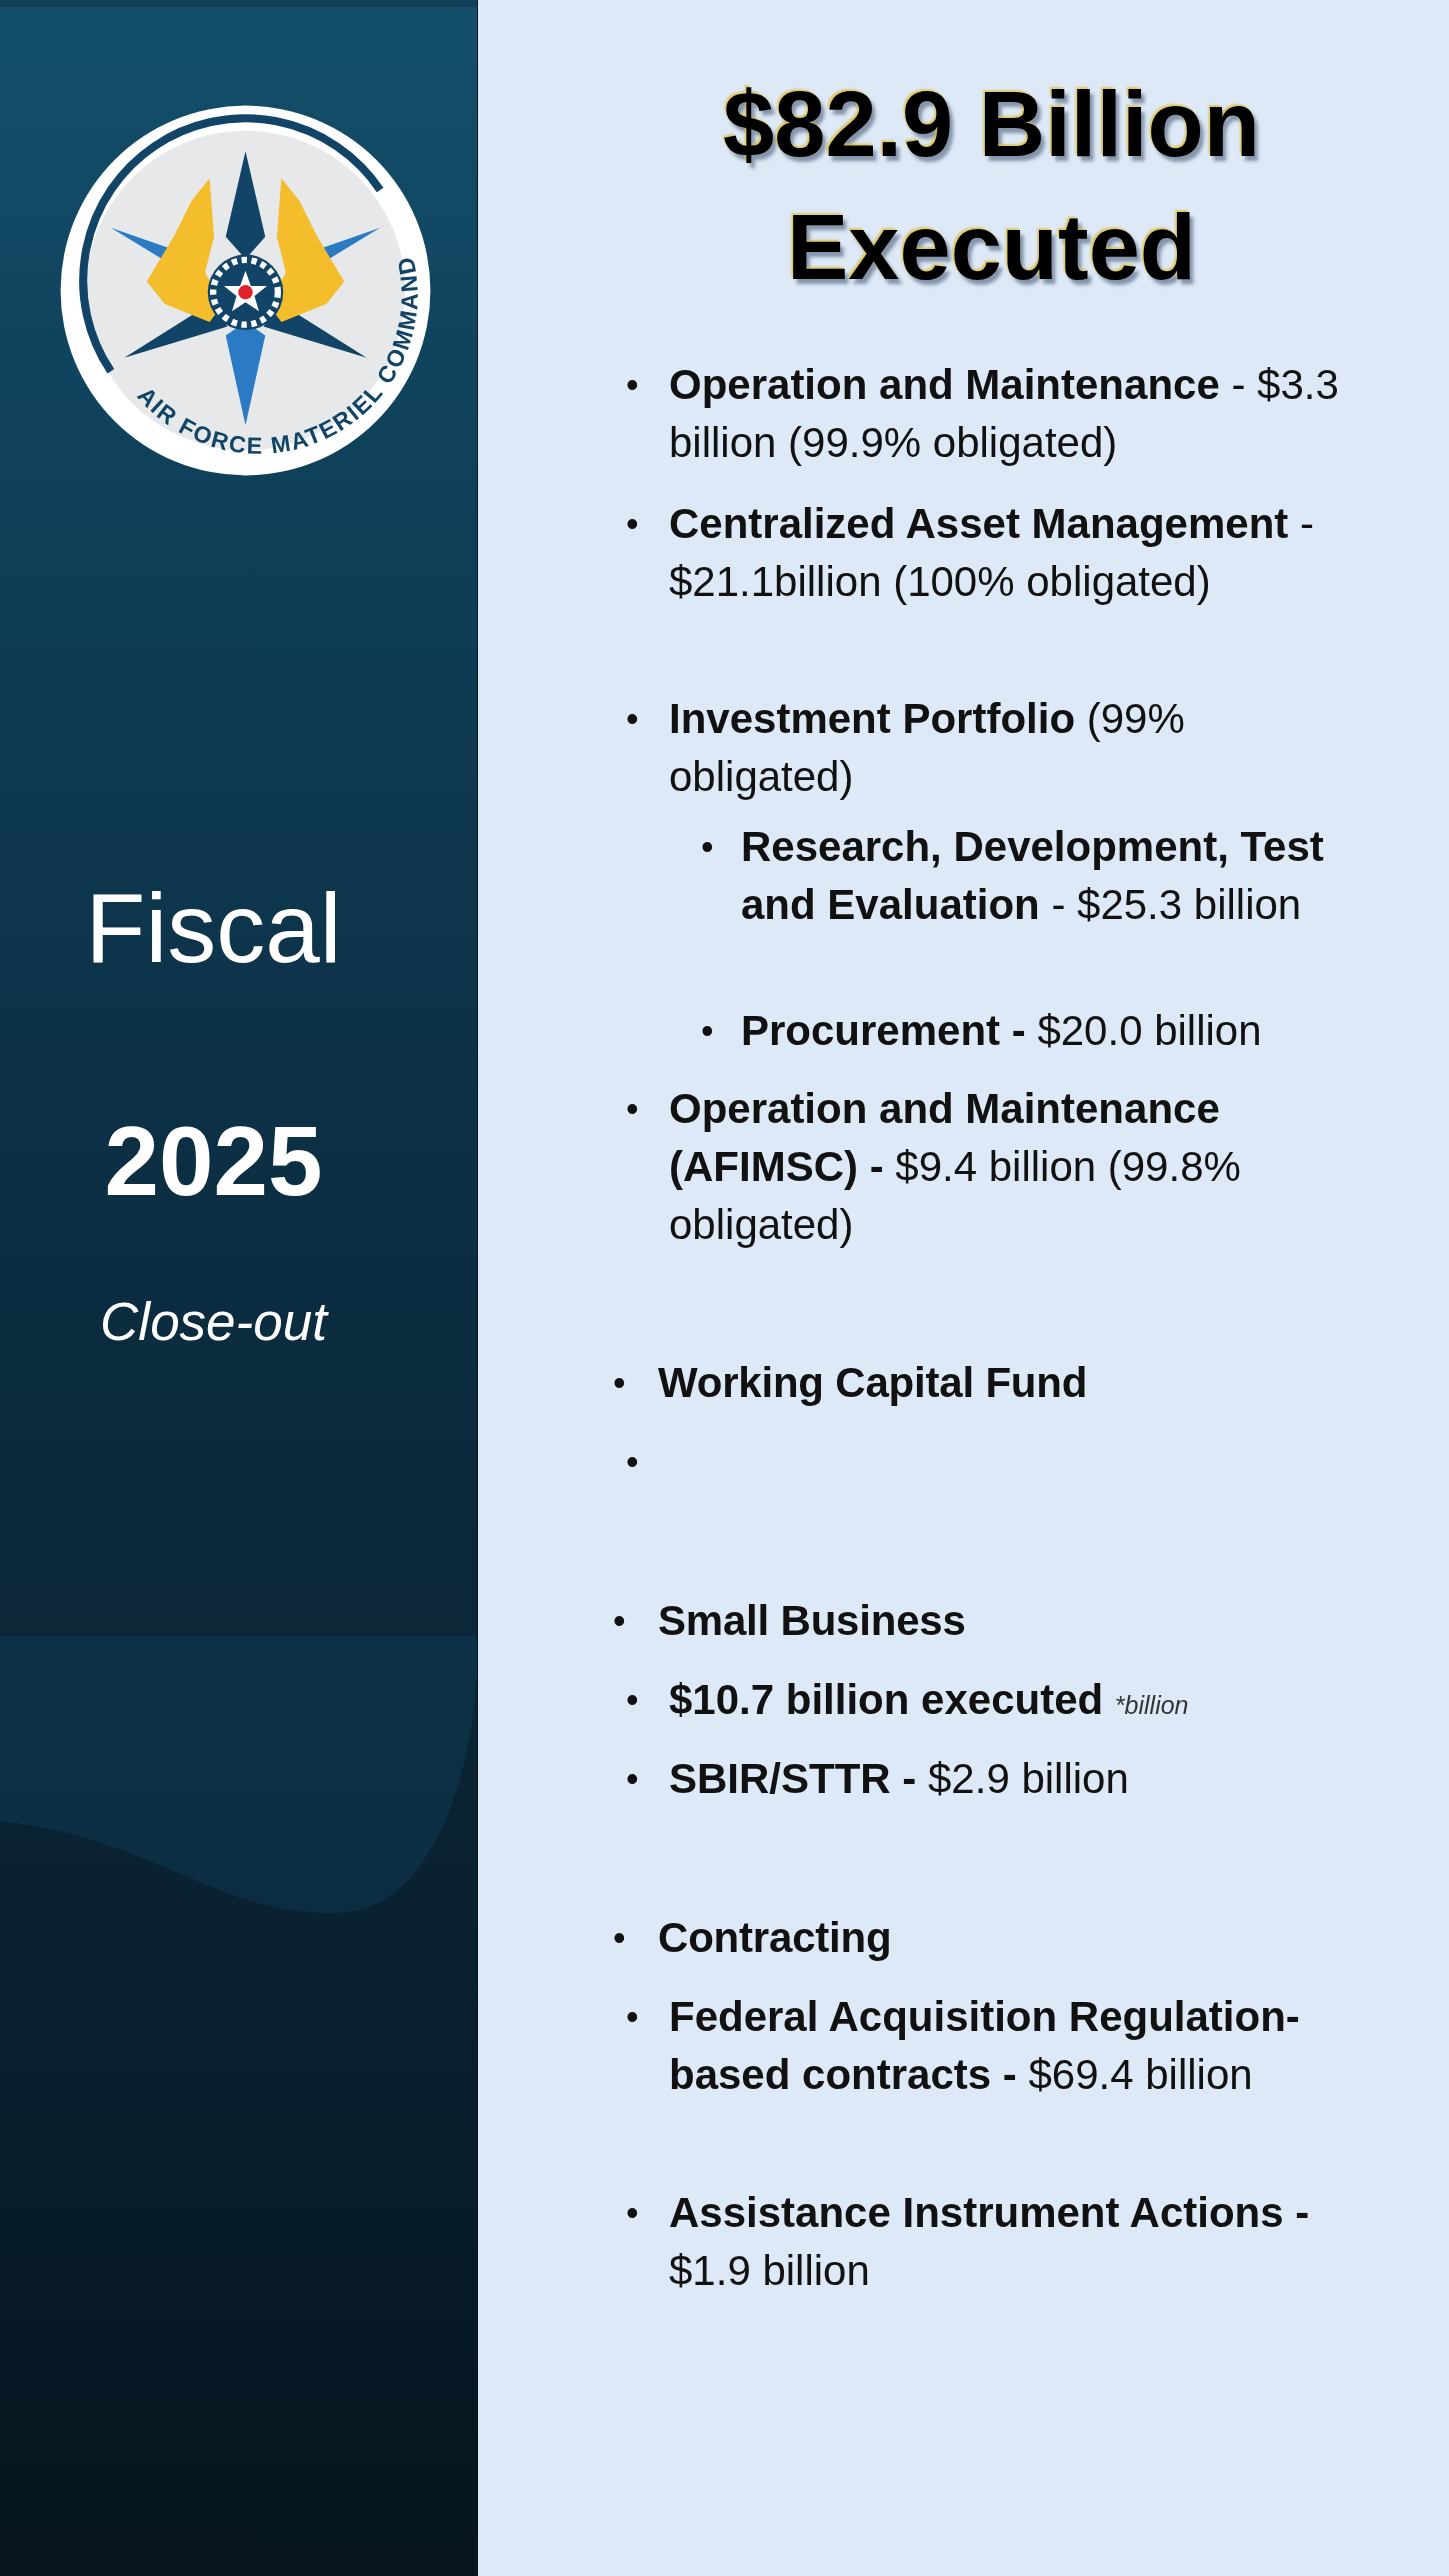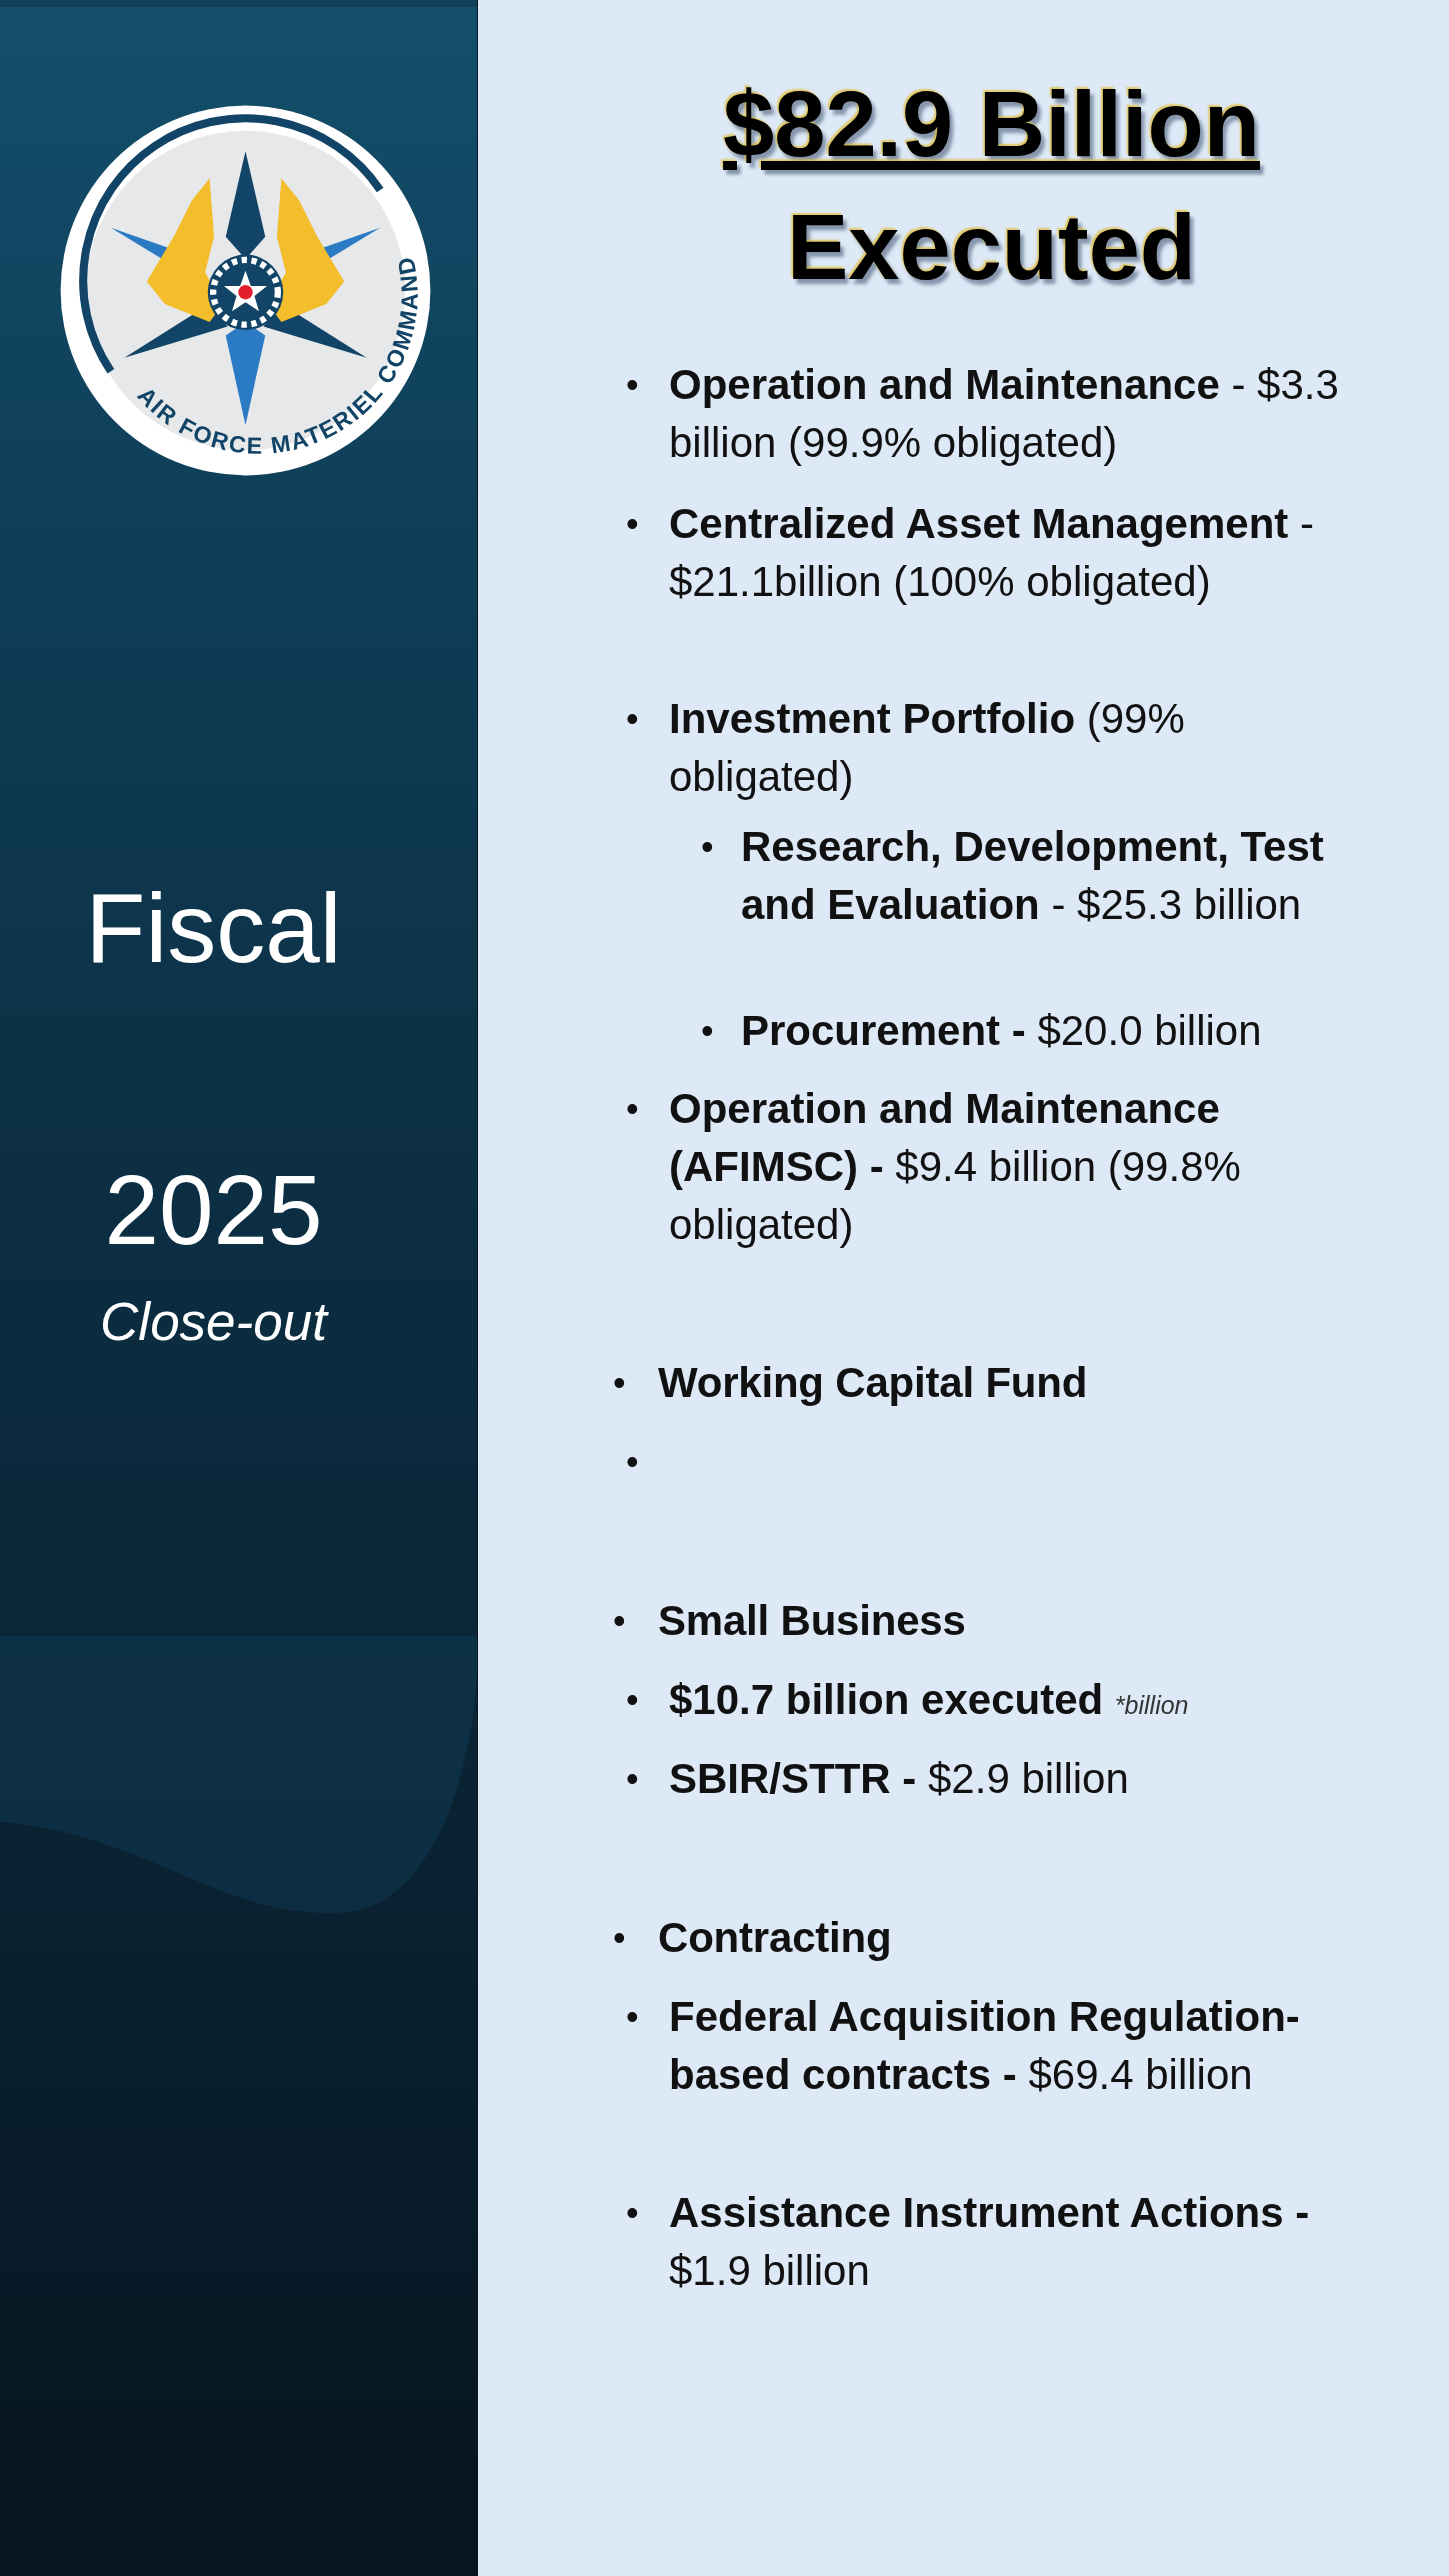--- a/index.html
+++ b/index.html
@@ -80,25 +80,25 @@
 
     <defs>
       <path id="ringpath" d="M70,300 A170,170 0 0 0 380,130"></path>
     </defs>
     <text font-family="Liberation Sans, sans-serif" font-size="26" font-weight="bold" fill="#114466" letter-spacing="2">
       <textPath href="#ringpath" startOffset="6%">AIR FORCE MATERIEL COMMAND</textPath>
     </text>
   </svg>
 
   <div class="fy fy-line" style="top: 879px;">Fiscal</div>
-  <div class="fy fy-line" style="top: 1161px;">2025</div>
+  <div class="fy fy-line" style="top: 1112px; font-weight: bold;">2025</div>
   <div class="fy fy-close" style="top: 1291px;">Close-out</div>
 </div>
 
-<div class="title" style="top: 78px; text-decoration: underline;">$82.9 Billion</div>
+<div class="title" style="top: 78px;">$82.9 Billion</div>
 <div class="title" style="top: 201px;">Executed</div>
 
 <div class="item" style="left:669px; top:356px; width:725px;">
   <span class="dot" style="left:-43px;">•</span>
   <b>Operation and Maintenance</b><span> - $3.3 billion (99.9% obligated)</span>
 </div>
 
 <div class="item" style="left:669px; top:495px; width:652px;">
   <span class="dot" style="left:-43px;">•</span>
   <b>Centralized Asset Management</b><span> - $21.1billion (100% obligated)</span>

